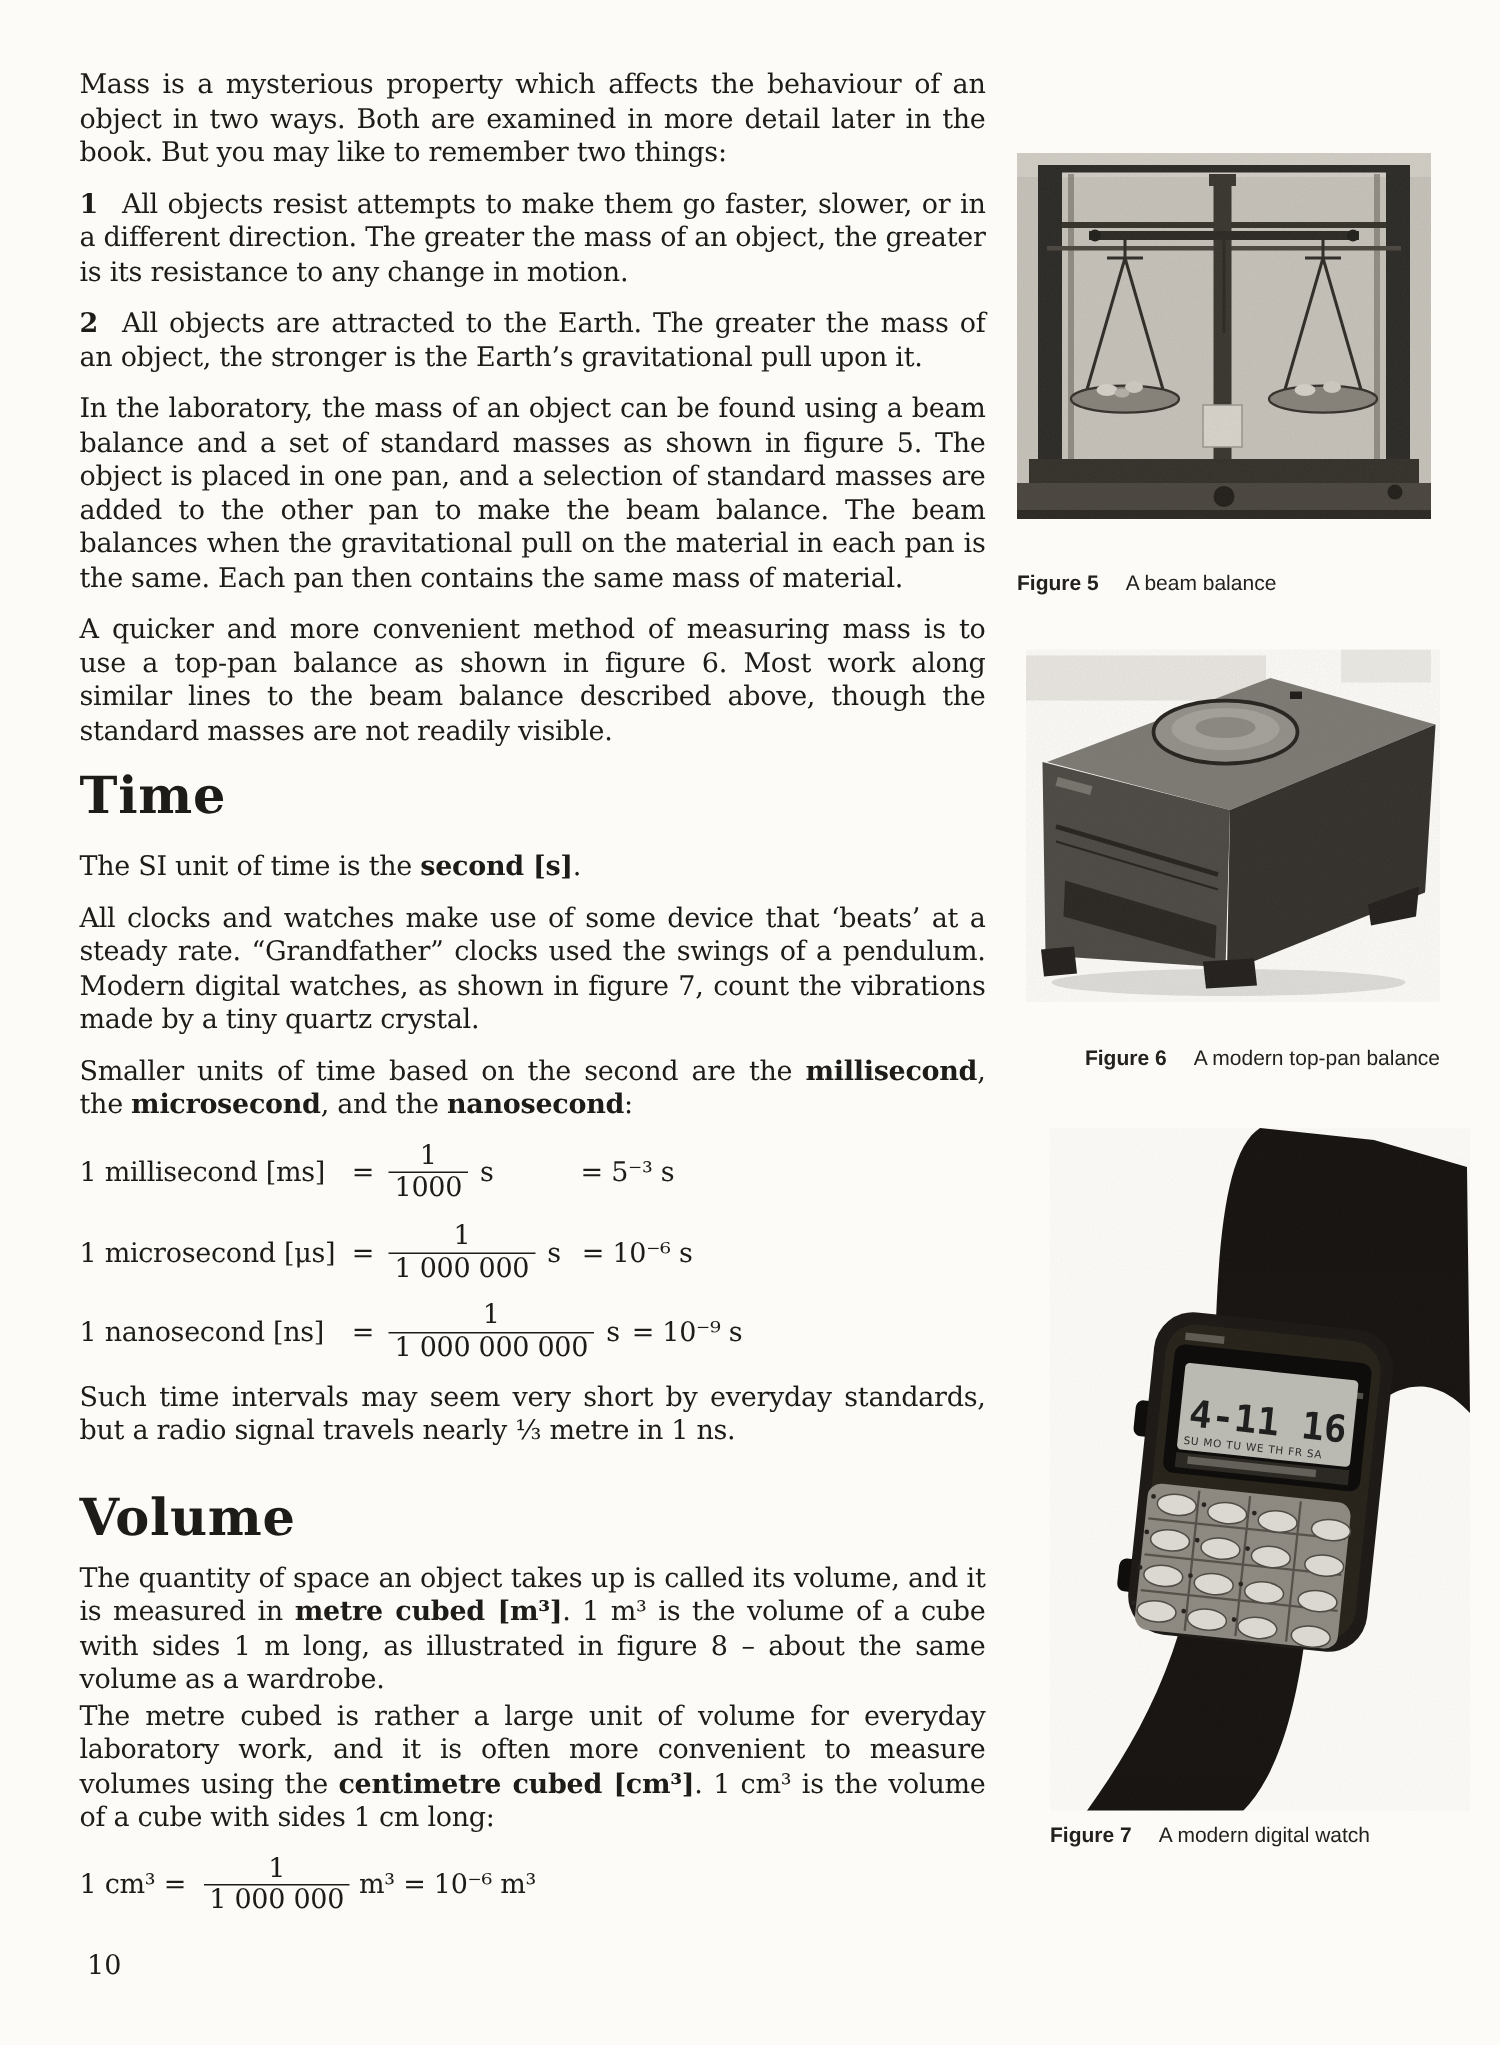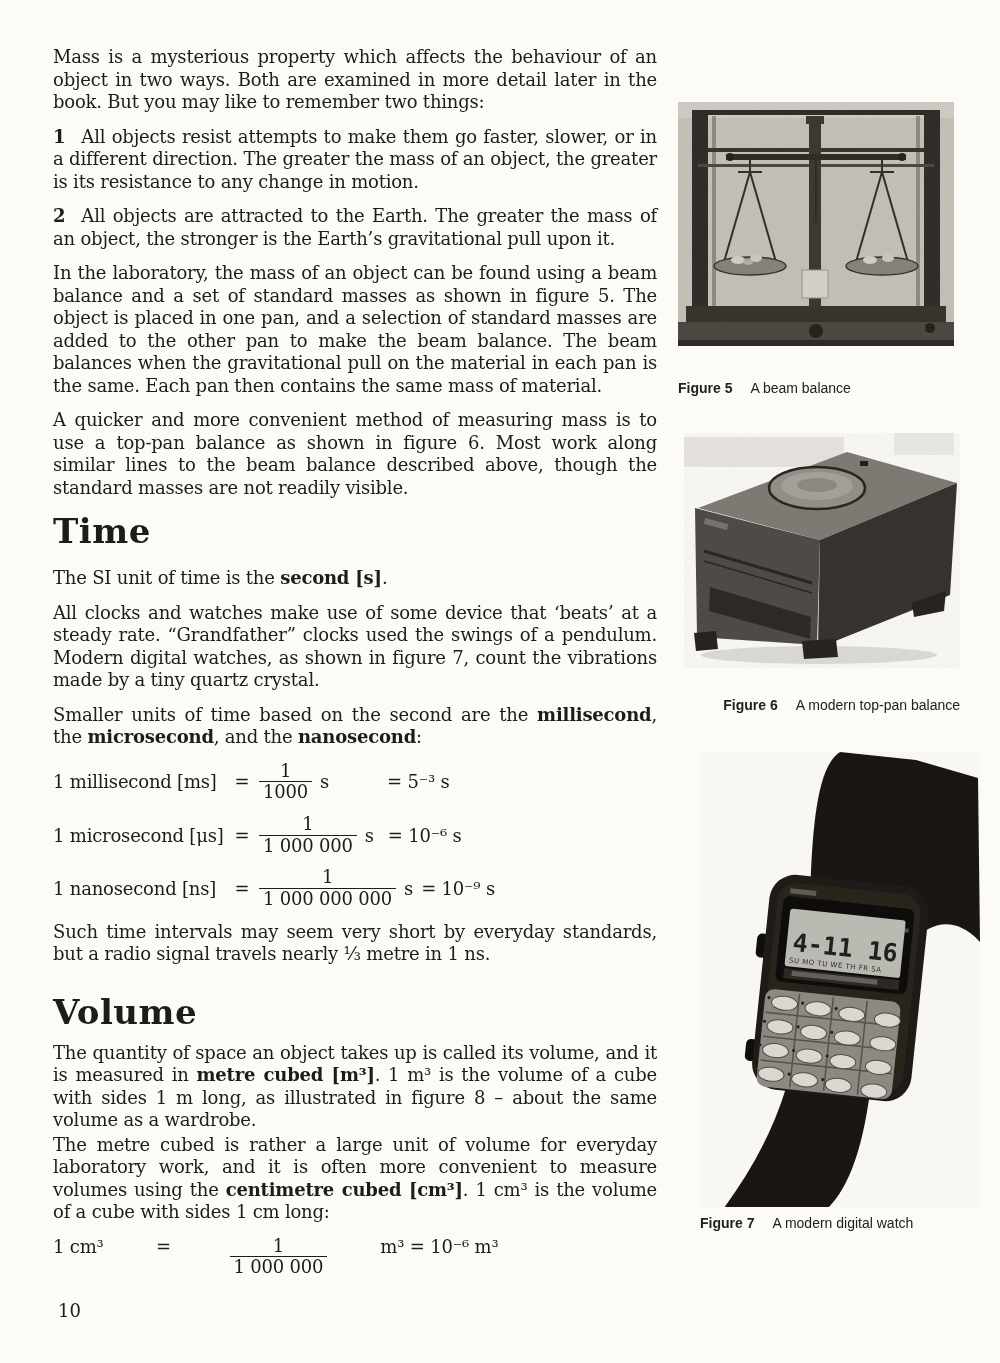--- a/index.html
+++ b/index.html
@@ -22,21 +22,21 @@
   }
   h2.vol { margin-top:26px; margin-bottom:10px; }
   .formulas { margin:10px 0 2px 0; }
   .f-row { display:flex; align-items:center; font-size:18px; margin-bottom:11px; letter-spacing:-0.2px; }
   .f-label { width:178px; flex:none; }
   .f-eq { width:22px; text-align:center; flex:none; }
   .frac { display:inline-flex; flex-direction:column; align-items:center; line-height:1.15; margin:0 6px; text-align:center; }
   .fden { border-top:1.6px solid #1e1c19; padding:0 4px; }
   .res0 { margin-left:58px; } .res1 { margin-left:14px; } .res2 { margin-left:8px; }
   .f-unit { margin-left:2px; }
-  .vol-formula { display:flex; align-items:flex-start; font-size:18px; margin-top:12px; letter-spacing:-0.2px;gap:47px; }
+  .vol-formula { display:flex; align-items:center; font-size:18px; margin-top:12px; letter-spacing:-0.2px; }
   .vol-formula .f-eq { width:26px; }
   .pagenum { position:absolute; left:58px; top:1300px; font-size:18px; }
   
   .figure { position:absolute; }
   .fig5 { left:678px; top:102px; width:292px; }
   .fig6 { left:684px; top:433px; width:276px;text-align:right; }
   .fig7 { left:700px; top:752px; width:280px; }
   .caption {
     font-family:"Liberation Sans","DejaVu Sans",sans-serif;
     font-size:14px; color:#23211e; white-space:nowrap;

